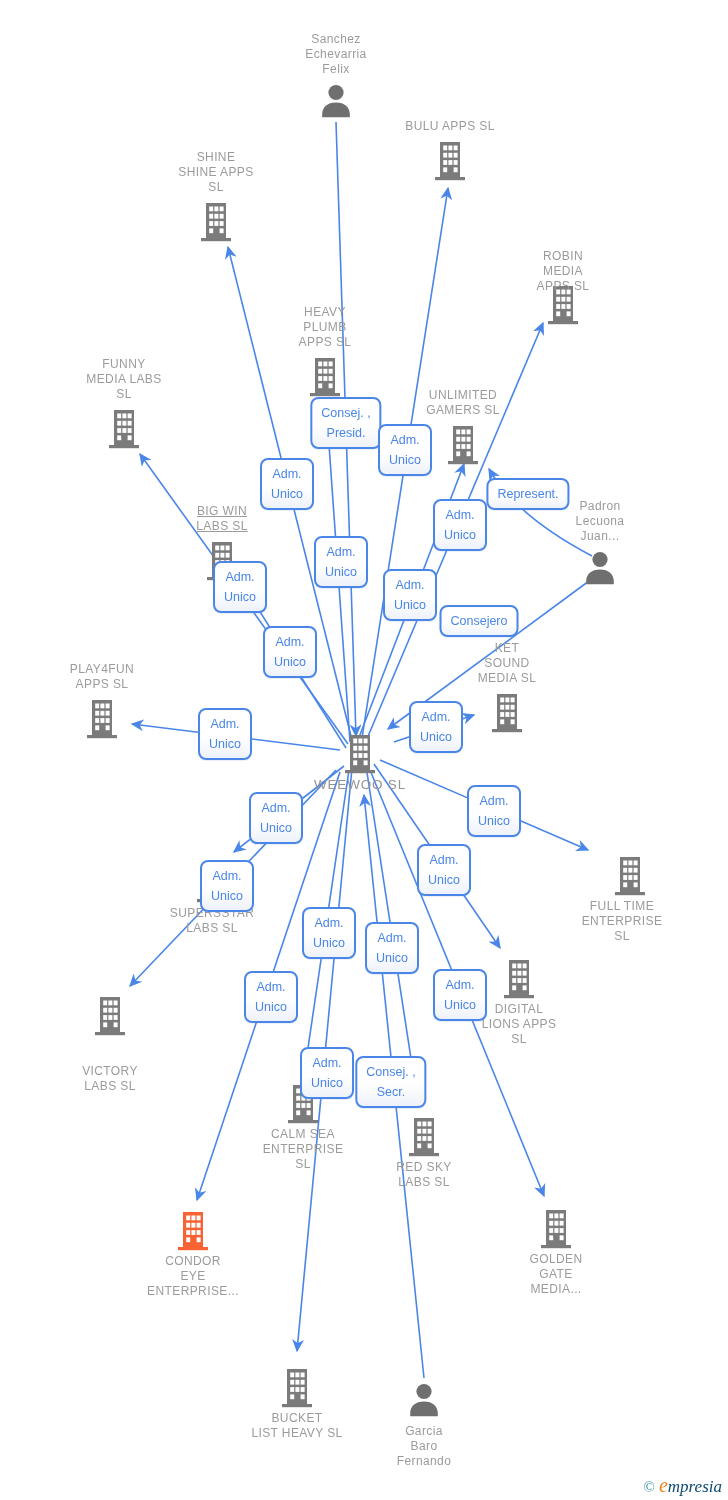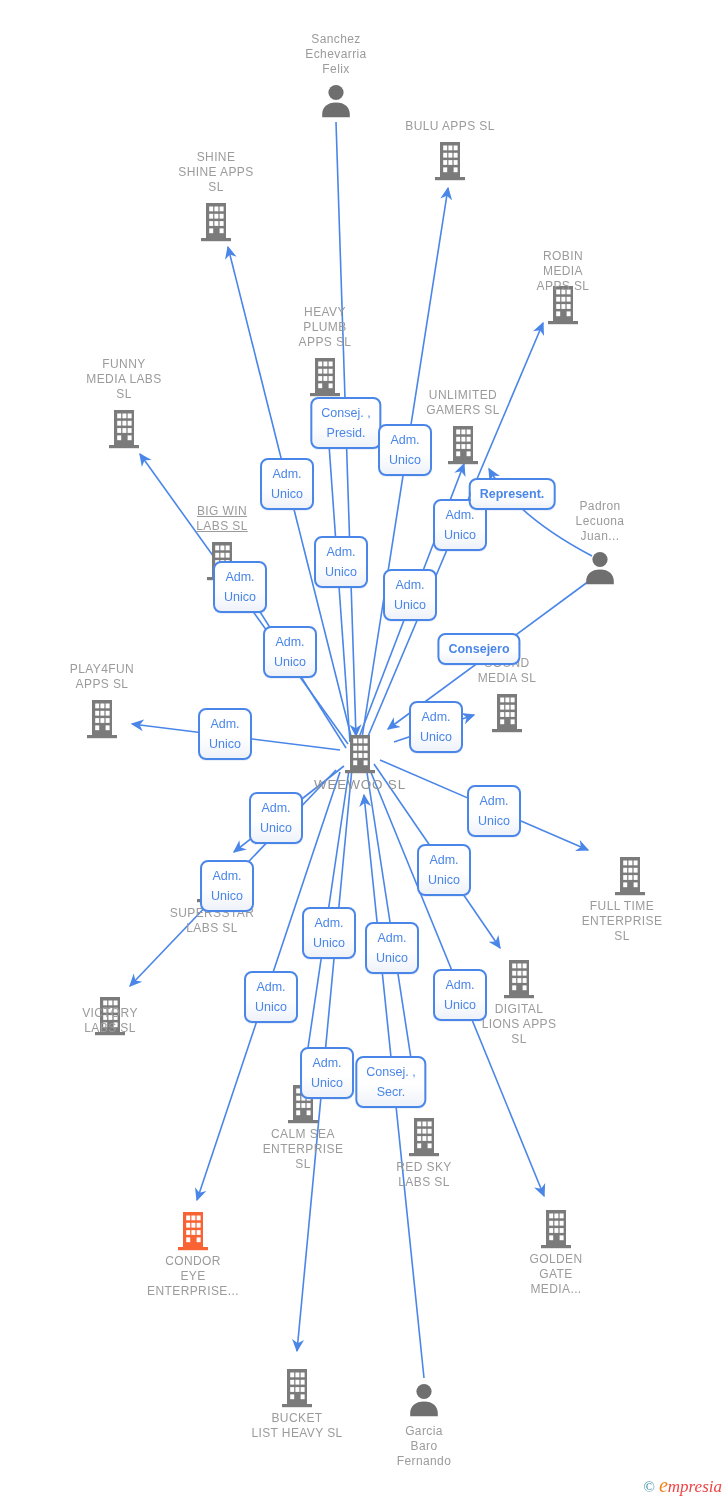--- a/index.html
+++ b/index.html
@@ -22,21 +22,21 @@
     color:#4a86e8;font-size:12.5px;line-height:20px;padding:4px 9px;
     text-align:center;white-space:nowrap;box-shadow:0 1px 0 rgba(120,150,200,.15);
   }
   .watermark{
     position:absolute;right:6px;bottom:3px;z-index:4;
     font-family:"Liberation Serif","DejaVu Serif",serif;font-style:italic;
     font-size:17px;cursor:pointer;
   }
   .watermark .cc{color:#4796a8;font-style:normal;font-size:15px;margin-right:4px;}
   .watermark .brand-e{color:#f0821e;font-size:20px;}
-  .watermark .brand-rest{color:#ef4444;}
+  .watermark .brand-rest{color:#0c4a6e;}
 </style>
 </head>
 <body>
 
 <div class="canvas" id="canvas">
   <svg id="edges" viewBox="0 0 728 1500">
       <defs>
         <marker id="arr" viewBox="0 0 10 10" refX="8.5" refY="5" markerWidth="8.5" markerHeight="8.5" orient="auto-start-reverse">
           <path d="M0,0.6 L9.5,5 L0,9.4 L2.8,5 z" fill="#4a86e8"></path>
         </marker>
@@ -383,21 +383,21 @@
             <rect x="20.4" y="14.8" width="4" height="4.8"></rect>
             <rect x="25.6" y="14.8" width="4" height="4.8"></rect>
     <rect x="15.2" y="22.1" width="4" height="4.8"></rect>
             <rect x="20.4" y="22.1" width="4" height="4.8"></rect>
             <rect x="25.6" y="22.1" width="4" height="4.8"></rect>
     <rect x="15.2" y="29.4" width="4" height="4.8"></rect>
             <rect x="25.6" y="29.4" width="4" height="4.8"></rect>
   </g>
         </svg>
       </div>
-      <div class="node-label" style="left: 35px; top: 1006px;">
+      <div class="node-label" style="left: 35px; top: 1064px;">
         <div>VICTORY</div>
         <div>LABS SL</div>
       </div>
       <div class="node" style="left: 497px; top: 956px;">
         <svg viewBox="0 0 44 44">
   <g fill="#7b7b7b">
             <rect x="12" y="4" width="20" height="36"></rect>
             <rect x="7" y="39" width="30" height="3.2"></rect>
           </g>
   <g fill="#ffffff">
@@ -610,28 +610,28 @@
         <div>Unico</div>
       </div>
       <div class="role-box" style="left: 290px; top: 652px;">
         <div>Adm.</div>
         <div>Unico</div>
       </div>
       <div class="role-box" style="left: 460px; top: 525px;">
         <div>Adm.</div>
         <div>Unico</div>
       </div>
-      <div class="role-box" style="left: 512px; top: 494px; font-weight: bold;">
+      <div class="role-box" style="left: 528px; top: 494px;">
         <div>Represent.</div>
       </div>
       <div class="role-box" style="left: 410px; top: 595px;">
         <div>Adm.</div>
         <div>Unico</div>
       </div>
-      <div class="role-box" style="left: 479px; top: 649px; font-weight: bold;">
+      <div class="role-box" style="left: 479px; top: 621px;">
         <div>Consejero</div>
       </div>
       <div class="role-box" style="left: 436px; top: 727px;">
         <div>Adm.</div>
         <div>Unico</div>
       </div>
       <div class="role-box" style="left: 225px; top: 734px;">
         <div>Adm.</div>
         <div>Unico</div>
       </div>

